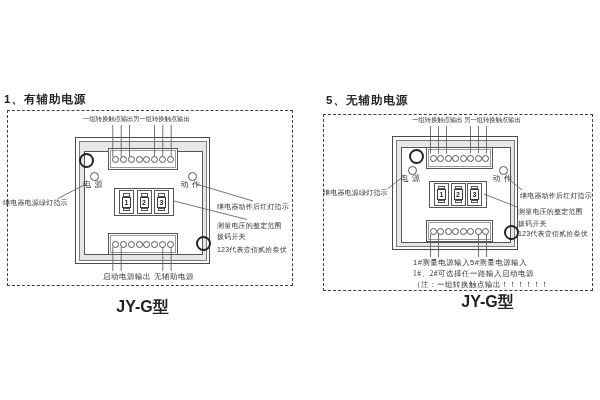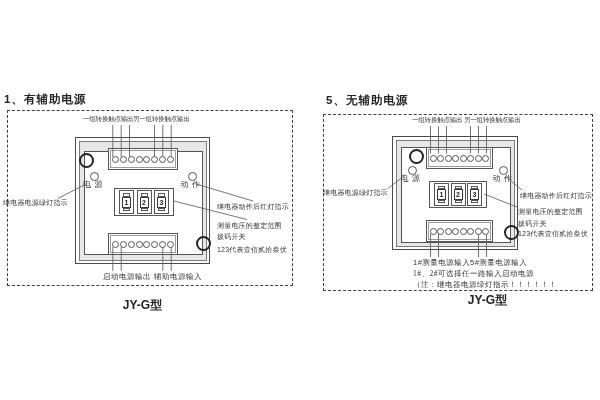--- a/index.html
+++ b/index.html
@@ -2,21 +2,21 @@
 <html><head>
 <meta charset="utf-8">
 <style>
   * { margin:0; padding:0; box-sizing:border-box; }
   html,body { width:600px; height:400px; }
   body { background:#ffffff; font-family:"Liberation Sans","DejaVu Sans",sans-serif; color:#333; overflow:hidden; }
   .page { position:relative; width:600px; height:400px; background:#fff; }
 
   .sec-title { position:absolute; font-size:11.5px; font-weight:bold; color:#222; white-space:nowrap; letter-spacing:1px; }
   .dash-box { position:absolute; border:1.5px dashed #3f3f3f; }
-  .model-label { position:absolute; font-size:12px; font-weight:600; color:#222; text-align:center; white-space:nowrap; }
+  .model-label { position:absolute; font-size:16px; font-weight:600; color:#222; text-align:center; white-space:nowrap; }
 
   .device { position:absolute; background:#fff; border:1.5px solid #4a4a4a; }
   .device-frame { position:absolute; inset:2.5px; border:1px solid #7a7a7a; background:#e7e7e7; }
   .device-panel { position:absolute; border:1px solid #555; background:#fff; }
 
   .strip { position:absolute; background:#fff; border:1px solid #555; }
   .strip::before { content:""; position:absolute; inset:1px; border:1px solid #9a9a9a; }
   .dots { position:absolute; inset:2px; display:flex; align-items:center; justify-content:space-evenly; }
   .dot { width:7px; height:7px; border:1px solid #555; border-radius:50%; background:#fff; }
 
@@ -103,21 +103,21 @@
     </div>
 
     <div class="ann ann-xs lbl" style="left:83px; top:115px;">一组转换触点输出</div>
     <div class="ann ann-xs lbl" style="left:133px; top:115px;">另一组转换触点输出</div>
     <div class="ann ann-s lbl" style="left:3px; top:198px;">继电器电源绿灯指示</div>
     <div class="ann ann-s lbl" style="left:217px; top:202px;">继电器动作后红灯指示</div>
     <div class="ann ann-s lbl" style="left:217px; top:221px;">测量电压的整定范围</div>
     <div class="ann ann-s lbl" style="left:217px; top:232px;">拨码开关</div>
     <div class="ann ann-s lbl" style="left:217px; top:245px;">123代表壹佰贰拾叁伏</div>
     <div class="ann ann-m lbl" style="left:103px; top:272px;">启动电源输出</div>
-    <div class="ann ann-m lbl" style="left:154px; top:272px;">辅助电源输入</div>
+    <div class="ann ann-m lbl" style="left:154px; top:272px;">无辅助电源</div>
 
     <div class="model-label" style="left:75px; top:297px; width:135px;">JY-G型</div>
   </div>
 
   <div>
     <div class="sec-title" style="left:326px; top:93px;">5、无辅助电源</div>
     <div class="dash-box" style="left:323px; top:114px; width:270px; height:177px;"></div>
 
     <div class="device" style="left:392px; top:136px; width:126px; height:114px;">
       <div class="device-frame"></div>
@@ -178,21 +178,21 @@
     <div class="ann ann-xs lbl" style="left:412px; top:116px;">一组转换触点输出</div>
     <div class="ann ann-xs lbl" style="left:464px; top:116px;">另一组转换触点输出</div>
     <div class="ann ann-s lbl" style="left:323px; top:188px;">继电器电源绿灯指示</div>
     <div class="ann ann-s lbl" style="left:520px; top:191px;">继电器动作后红灯指示</div>
     <div class="ann ann-s lbl" style="left:518px; top:207px;">测量电压的整定范围</div>
     <div class="ann ann-s lbl" style="left:518px; top:219px;">拨码开关</div>
     <div class="ann ann-s lbl" style="left:518px; top:229px;">123代表壹佰贰拾叁伏</div>
     <div class="ann ann-m lbl" style="left:413px; top:258px;">1#测量电源输入</div>
     <div class="ann ann-m lbl" style="left:470px; top:258px;">5#测量电源输入</div>
     <div class="ann ann-m lbl" style="left:413px; top:269px;font-family:Liberation Serif, serif;">1#、2#可选择任一路输入启动电源</div>
-    <div class="ann ann-m lbl" style="left:413px; top:280px;">（注：继电器电源绿灯指示！！！！！！</div>
+    <div class="ann ann-m lbl" style="left:413px; top:280px;">（注：一组转换触点输出！！！！！！</div>
 
     <div class="model-label" style="left:430px; top:292px; width:115px;">JY-G型</div>
   </div>
 
   <svg class="lines" width="600" height="400" viewBox="0 0 600 400">
     <g stroke="#666" stroke-width="0.9" fill="none">
 
       <line x1="112.8" y1="125" x2="112.8" y2="157"></line>
       <line x1="121.2" y1="125" x2="121.2" y2="157"></line>
       <line x1="129.5" y1="125" x2="129.5" y2="157"></line>

